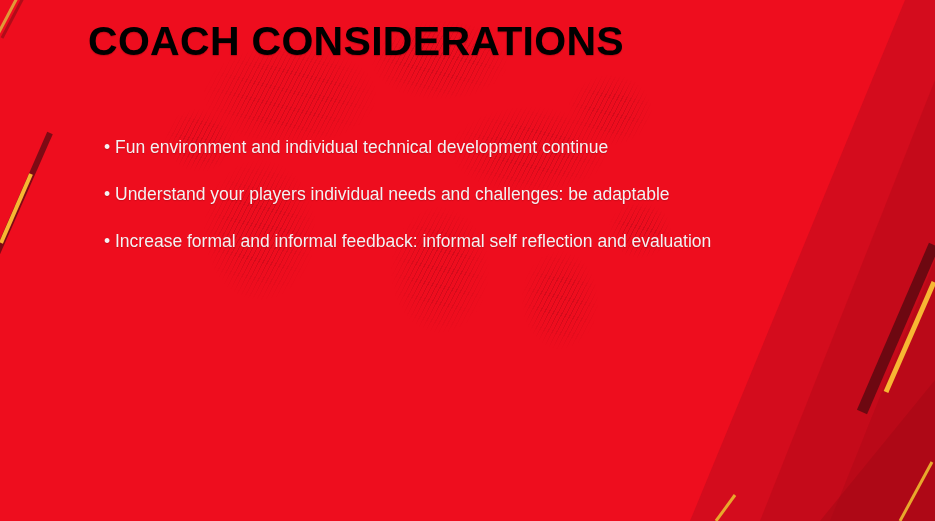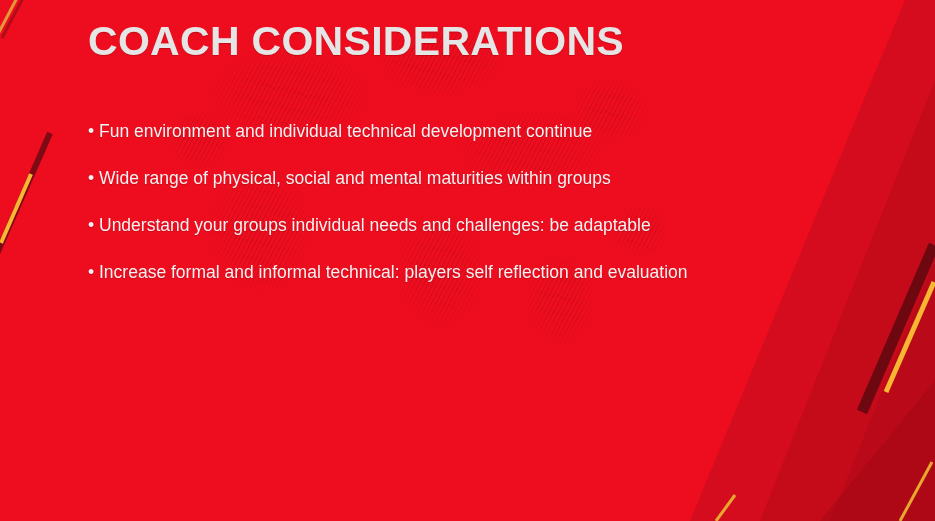--- a/index.html
+++ b/index.html
@@ -73,32 +73,32 @@
   }
 
   #title {
     position: absolute;
     left: 88px;
     top: 18px;
     margin: 0;
     font-size: 41px;
     font-weight: bold;
     letter-spacing: 0.3px;
-    color: #e5e5e5;
+    color: #000000;
     text-shadow: 0 1px 1px rgba(120,0,10,0.35);
     white-space: nowrap;
   }
 
   #bullets {
     position: absolute;
     left: 88px;
     top: 119px;
     width: 760px;
     list-style: none;
-    margin: 0;
+    margin: 16px;
     padding: 0;
   }
   #bullets li {
     display: block;
     height: 47px;
     line-height: 24px;
     font-size: 17.5px;
     color: #f4f2f3;
     white-space: nowrap;
     text-shadow: 0 1px 1px rgba(120,0,10,0.30);
@@ -141,24 +141,21 @@
 
   <div class="content">
 
     <h1 id="title">COACH CONSIDERATIONS</h1>
 
     <ul id="bullets">
       <li>
         <span class="dot">•</span><span>Fun environment and individual technical development continue</span>
       </li>
       <li>
-        <span class="dot">•</span><span>Wide range of physical, social and mental maturities within groups</span>
+        <span class="dot">•</span><span>Understand your players individual needs and challenges: be adaptable</span>
       </li>
       <li>
-        <span class="dot">•</span><span>Understand your groups individual needs and challenges: be adaptable</span>
-      </li>
-      <li>
-        <span class="dot">•</span><span>Increase formal and informal technical: players self reflection and evaluation</span>
+        <span class="dot">•</span><span>Increase formal and informal feedback: informal self reflection and evaluation</span>
       </li>
     </ul>
 
   </div>
 </div>
 
 </body></html>

